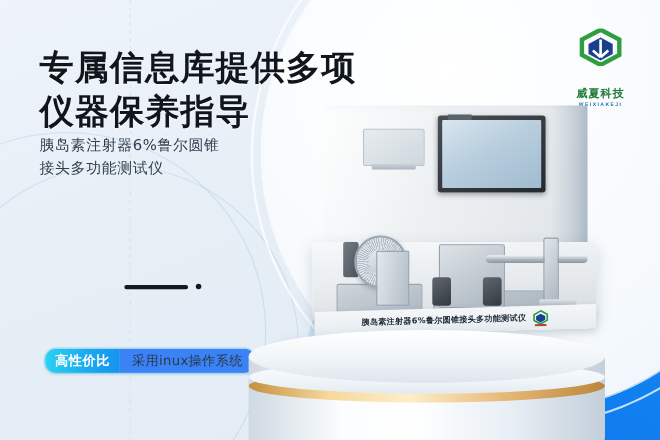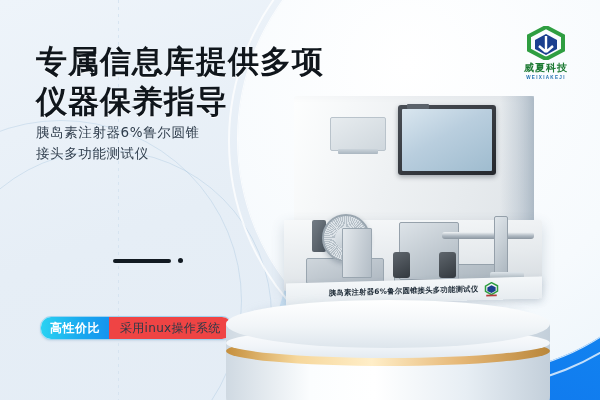--- a/index.html
+++ b/index.html
@@ -88,30 +88,30 @@
   .badge .tag{
     display:flex;align-items:center;padding:0 9px;
     background:linear-gradient(90deg,#2ad2f2 0%,#19a8ef 60%,#1594ef 100%);
     color:#ffffff;font-size:12px;font-weight:700;letter-spacing:.5px;
     font-family:"DejaVu Sans","Liberation Sans",sans-serif;
   }
   .badge .note{
     display:flex;align-items:center;padding:0 11px;
     color:#2b3a48;font-size:12px;font-weight:500;letter-spacing:.3px;
     font-family:"DejaVu Sans","Liberation Sans",sans-serif;
-    background:#ef4444;
+    background:#3b82f6;
   }
 
   
   .brand{
     position:absolute;left:505px;top:26px;width:82px;text-align:center;
   }
   .brand svg{display:block;margin:0 auto;}
   .brand .cn{
-    margin-top:1px;font-size:10px;font-weight:700;letter-spacing:1px;color:#1d7a33;
+    margin-top:18px;font-size:10px;font-weight:700;letter-spacing:1px;color:#1d7a33;
     font-family:Liberation Serif, serif;
   }
   .brand .en{
     font-size:4.6px;letter-spacing:1.3px;color:#1f6fb0;font-weight:700;
     font-family:"Liberation Sans",sans-serif;
   }
 
   
   .machine{
     position:absolute;left:294px;top:96px;width:240px;height:195px;

